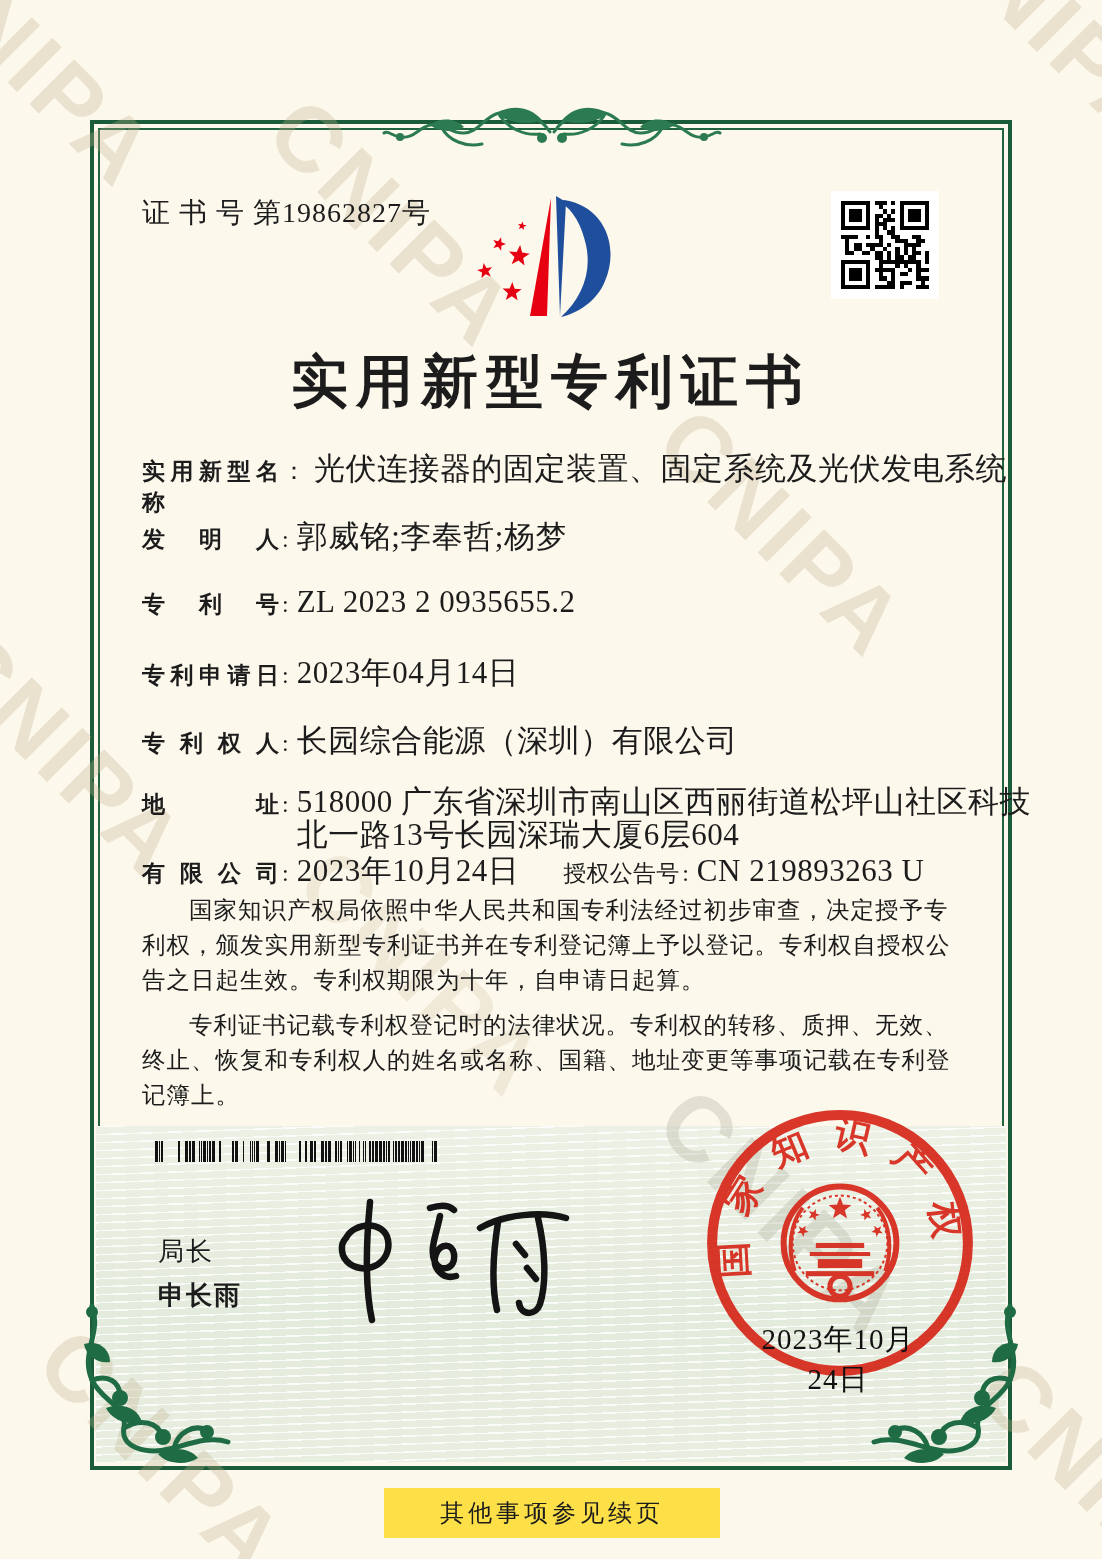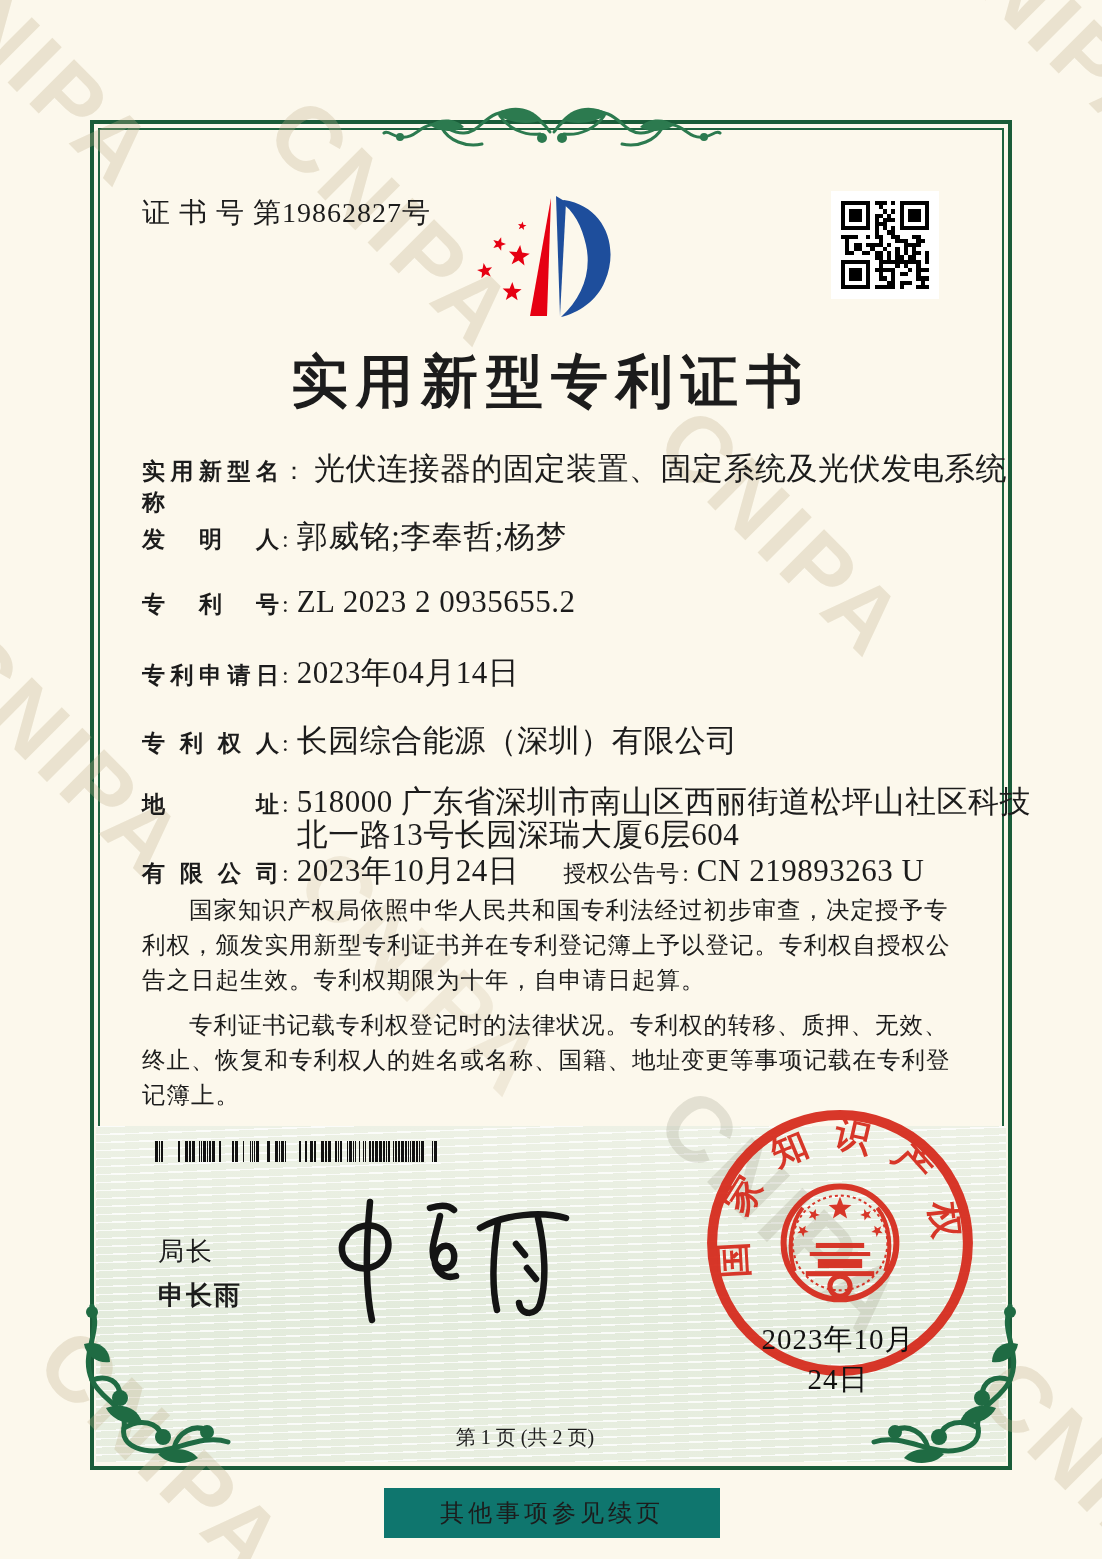--- a/index.html
+++ b/index.html
@@ -97,21 +97,21 @@
   .seal-date{
     position:absolute; z-index:4; left:748px; top:1320px; width:180px;
     text-align:center; font-size:29px; color:#111; letter-spacing:1px;
   }
   .page-info{
     position:absolute; z-index:3; left:90px; top:1424px; width:870px;
     text-align:center; font-size:20px;
   }
   .continuation-band{
     position:absolute; z-index:3; left:384px; top:1488px; width:336px; height:50px;
-    background:#0f766e; display:flex; align-items:center; justify-content:center;
+    background:#fde047; display:flex; align-items:center; justify-content:center;
   }
   .continuation-band span{font-size:24px; letter-spacing:4px;}
 </style>
 </head>
 <body>
 
 <div class="page">
 
   <span class="wm wm1">CNIPA</span>
   <span class="wm wm2">CNIPA</span>
@@ -503,18 +503,17 @@
         <rect x="119" y="150" width="44" height="9"></rect>
         <rect x="107" y="162" width="68" height="5"></rect>
         <circle cx="141" cy="177" r="10" fill="none" stroke="#d62b1d" stroke-width="5"></circle>
         <path d="M96,162 C89,141 91,115 104,99" fill="none" stroke="#d62b1d" stroke-width="4"></path>
         <path d="M186,162 C193,141 191,115 178,99" fill="none" stroke="#d62b1d" stroke-width="4"></path>
       </g>
     </g>
   </svg>
   <div class="seal-date">2023年10月24日</div>
 
-  <div class="page-info">第 1 页 (共 2 页)</div>
   <div class="continuation-band">
     <span>其他事项参见续页</span>
   </div>
 
 </div>
 
 </body></html>

